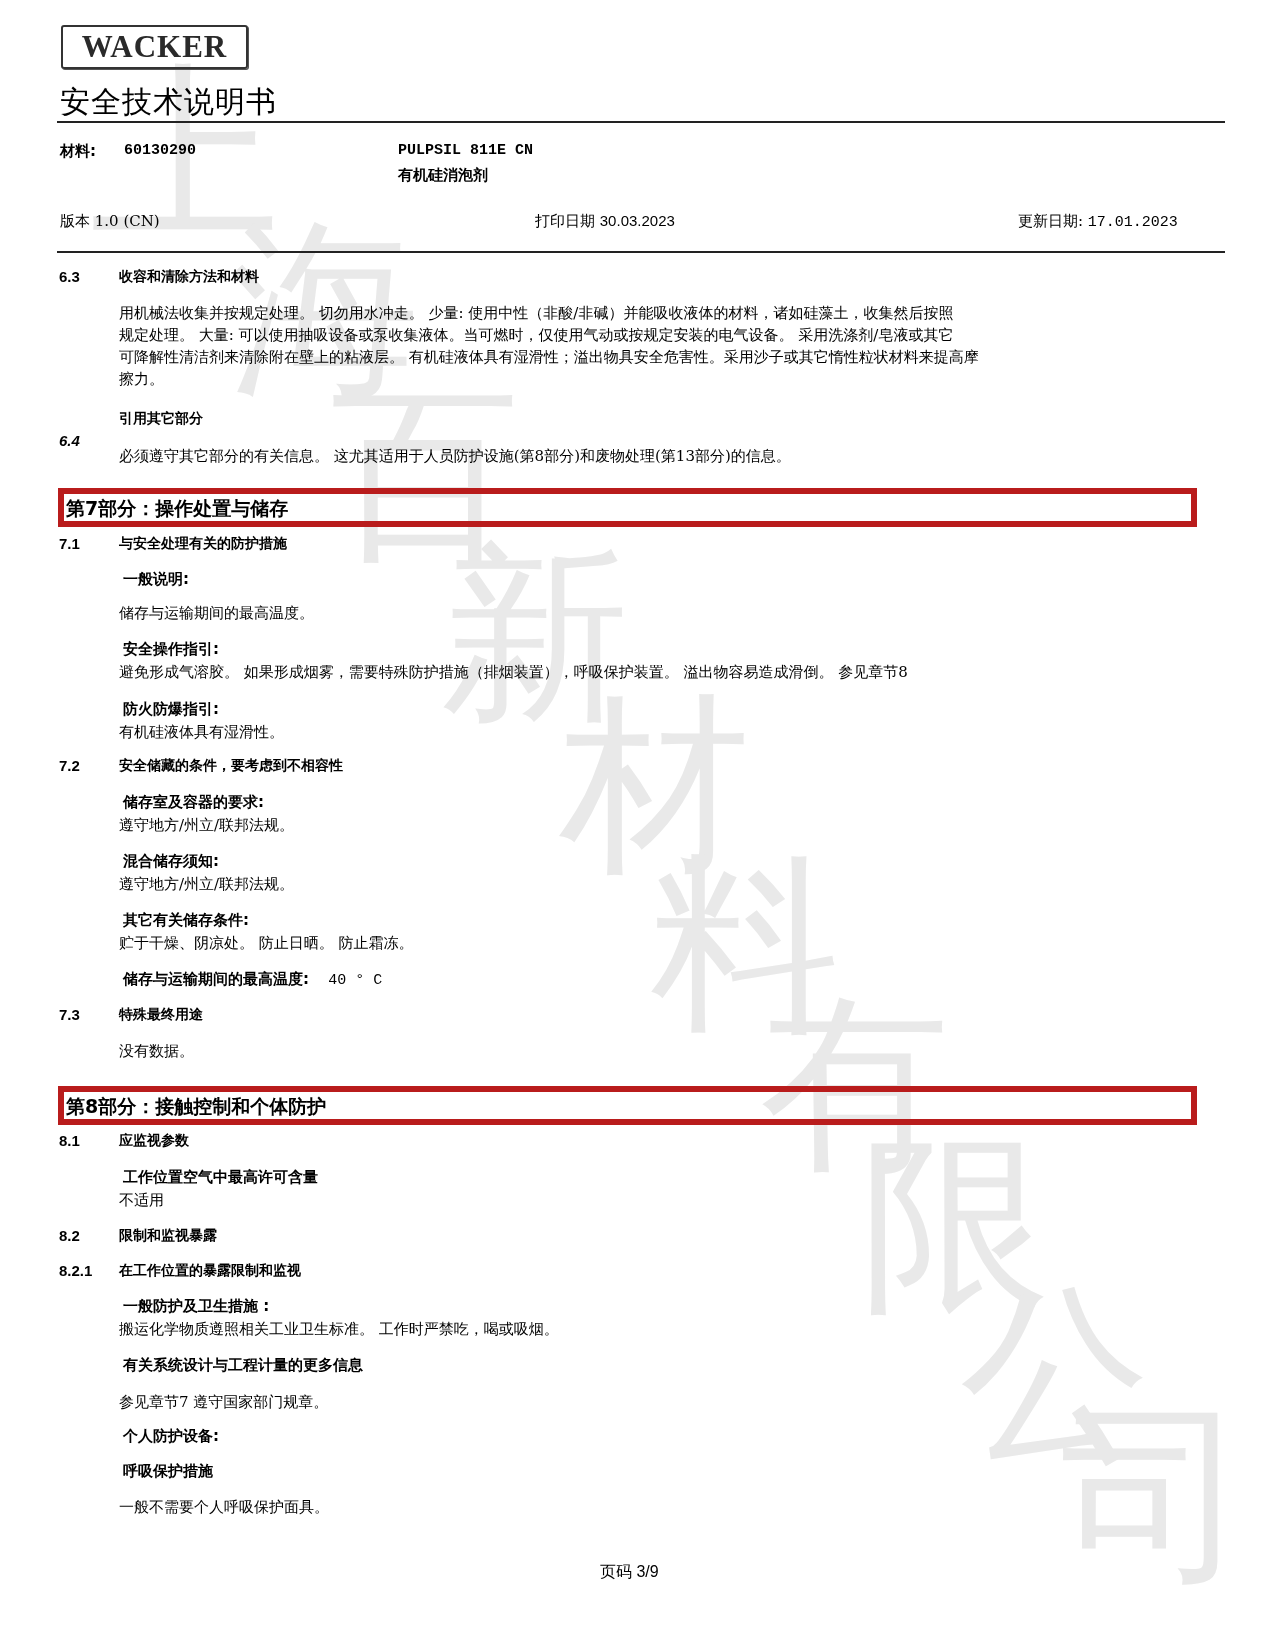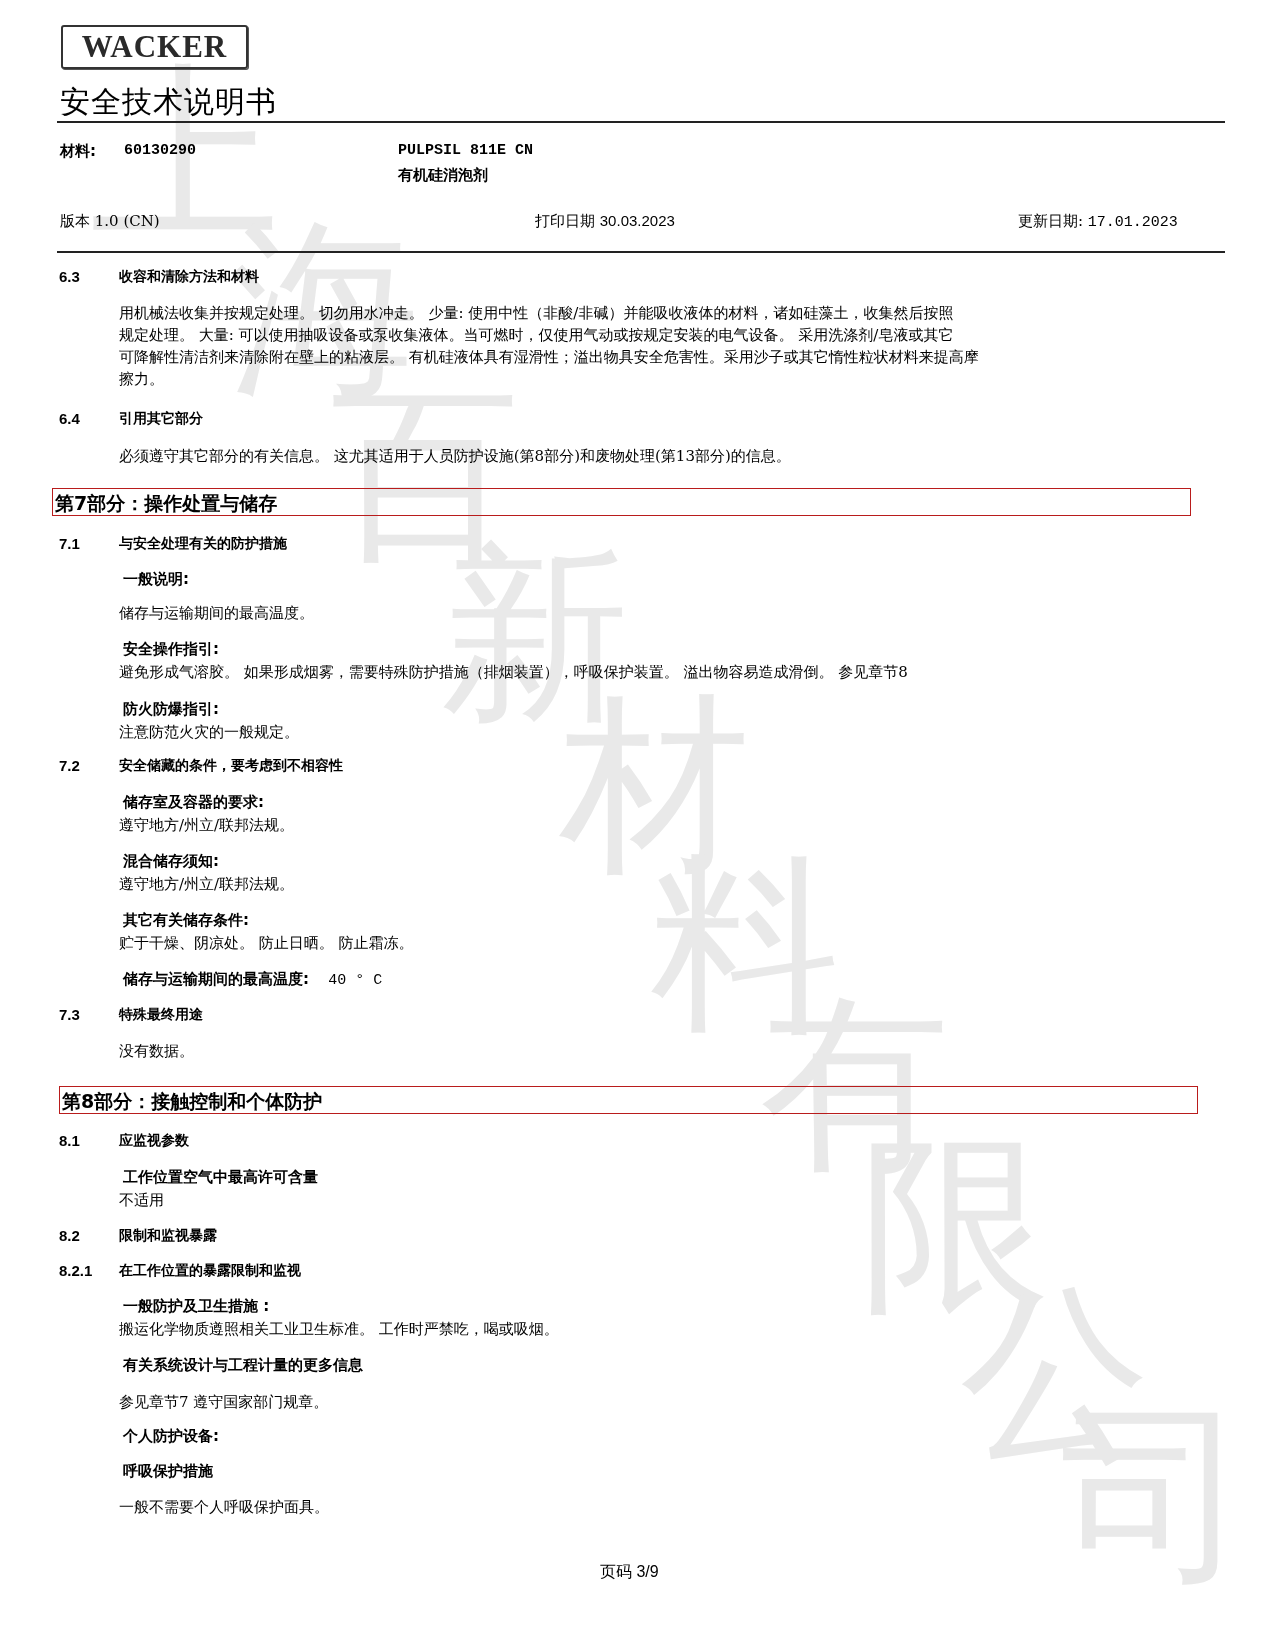--- a/index.html
+++ b/index.html
@@ -19,21 +19,21 @@
   .mat-num{position:absolute;left:124px;top:142px;font-size:15px;font-family:"Liberation Mono","DejaVu Sans Mono",monospace;font-weight:bold;}
   .prod-name{position:absolute;left:398px;top:142px;font-size:15px;font-family:"Liberation Mono","DejaVu Sans Mono",monospace;font-weight:bold;}
   .prod-desc{position:absolute;left:398px;top:166px;font-size:15px;font-weight:bold;font-family:"DejaVu Sans","Liberation Sans",sans-serif;}
   .meta{position:absolute;top:212px;font-size:15px;}
   .sans{font-family:"Liberation Sans","DejaVu Sans",sans-serif;}
   .mono{font-family:"Liberation Mono","DejaVu Sans Mono",monospace;}
   .sec-num{position:absolute;left:59px;font-family:"Liberation Sans","DejaVu Sans",sans-serif;font-weight:bold;font-size:15px;}
   .sec-title{position:absolute;left:119px;font-family:Liberation Serif, serif;font-weight:bold;font-size:14px;}
   .para{position:absolute;left:119px;width:1085px;font-size:15px;line-height:22px;}
   .sub{position:absolute;left:123px;font-family:"DejaVu Sans","Liberation Sans",sans-serif;font-weight:bold;font-size:15px;}
-  .part-box{position:absolute;left:52px;width:1139px;height:28px;border:1px solid #b91c1c;box-sizing:border-box;}
+  .part-box{position:absolute;left:58px;width:1139px;height:39px;border:6px solid #b91c1c;box-sizing:border-box;}
   .part-box span{position:absolute;left:2px;top:2px;font-family:"DejaVu Sans","Liberation Sans",sans-serif;font-size:19px;font-weight:bold;}
   .footer{position:absolute;left:600px;top:1562px;font-size:16px;font-family:"Liberation Sans","DejaVu Sans",sans-serif;}
 </style>
 </head>
 <body>
 
 <div class="page">
 
   <div class="watermark">
     <div class="wm-char" style="left:90px;top:60px;">上</div>
@@ -72,55 +72,55 @@
 
     <div class="sec-num" style="top:268px;">6.3</div>
     <div class="sec-title" style="top:268px;">收容和清除方法和材料</div>
     <div class="para" style="top:302px;">
       <div>用机械法收集并按规定处理。 切勿用水冲走。 少量: 使用中性（非酸/非碱）并能吸收液体的材料，诸如硅藻土，收集然后按照</div>
       <div>规定处理。 大量: 可以使用抽吸设备或泵收集液体。当可燃时，仅使用气动或按规定安装的电气设备。 采用洗涤剂/皂液或其它</div>
       <div>可降解性清洁剂来清除附在壁上的粘液层。 有机硅液体具有湿滑性；溢出物具安全危害性。采用沙子或其它惰性粒状材料来提高摩</div>
       <div>擦力。</div>
     </div>
 
-    <div class="sec-num" style="top:410px;">6.4</div>
+    <div class="sec-num" style="top:432px;font-style:italic;">6.4</div>
     <div class="sec-title" style="top:410px;">引用其它部分</div>
     <div class="para" style="top:445px;">必须遵守其它部分的有关信息。 这尤其适用于人员防护设施(第8部分)和废物处理(第13部分)的信息。</div>
 
     <div class="part-box" style="top:488px;">
       <span>第7部分：操作处置与储存</span>
     </div>
 
     <div class="sec-num" style="top:535px;">7.1</div>
     <div class="sec-title" style="top:535px;">与安全处理有关的防护措施</div>
     <div class="sub" style="top:570px;">一般说明:</div>
     <div class="para" style="top:602px;">储存与运输期间的最高温度。</div>
     <div class="sub" style="top:640px;">安全操作指引:</div>
     <div class="para" style="top:661px;">避免形成气溶胶。 如果形成烟雾，需要特殊防护措施（排烟装置），呼吸保护装置。 溢出物容易造成滑倒。 参见章节8</div>
     <div class="sub" style="top:700px;">防火防爆指引:</div>
-    <div class="para" style="top:721px;">注意防范火灾的一般规定。</div>
+    <div class="para" style="top:721px;">有机硅液体具有湿滑性。</div>
 
     <div class="sec-num" style="top:757px;">7.2</div>
     <div class="sec-title" style="top:757px;">安全储藏的条件，要考虑到不相容性</div>
     <div class="sub" style="top:793px;">储存室及容器的要求:</div>
     <div class="para" style="top:814px;">遵守地方/州立/联邦法规。</div>
     <div class="sub" style="top:852px;">混合储存须知:</div>
     <div class="para" style="top:873px;">遵守地方/州立/联邦法规。</div>
     <div class="sub" style="top:911px;">其它有关储存条件:</div>
     <div class="para" style="top:932px;">贮于干燥、阴凉处。 防止日晒。 防止霜冻。</div>
     <div class="sub" style="top:970px;">
       <span>储存与运输期间的最高温度:</span>
       <span style="font-weight:normal;font-family:'Liberation Mono','DejaVu Sans Mono',monospace;margin-left:14px;">40 ° C</span>
     </div>
 
     <div class="sec-num" style="top:1006px;">7.3</div>
     <div class="sec-title" style="top:1006px;">特殊最终用途</div>
     <div class="para" style="top:1040px;font-family:Liberation Serif, serif;">没有数据。</div>
 
-    <div class="part-box" style="top:1086px;margin-left:7px;">
+    <div class="part-box" style="top:1086px;">
       <span>第8部分：接触控制和个体防护</span>
     </div>
 
     <div class="sec-num" style="top:1132px;">8.1</div>
     <div class="sec-title" style="top:1132px;">应监视参数</div>
     <div class="sub" style="top:1168px;">工作位置空气中最高许可含量</div>
     <div class="para" style="top:1189px;">不适用</div>
 
     <div class="sec-num" style="top:1227px;">8.2</div>
     <div class="sec-title" style="top:1227px;">限制和监视暴露</div>

